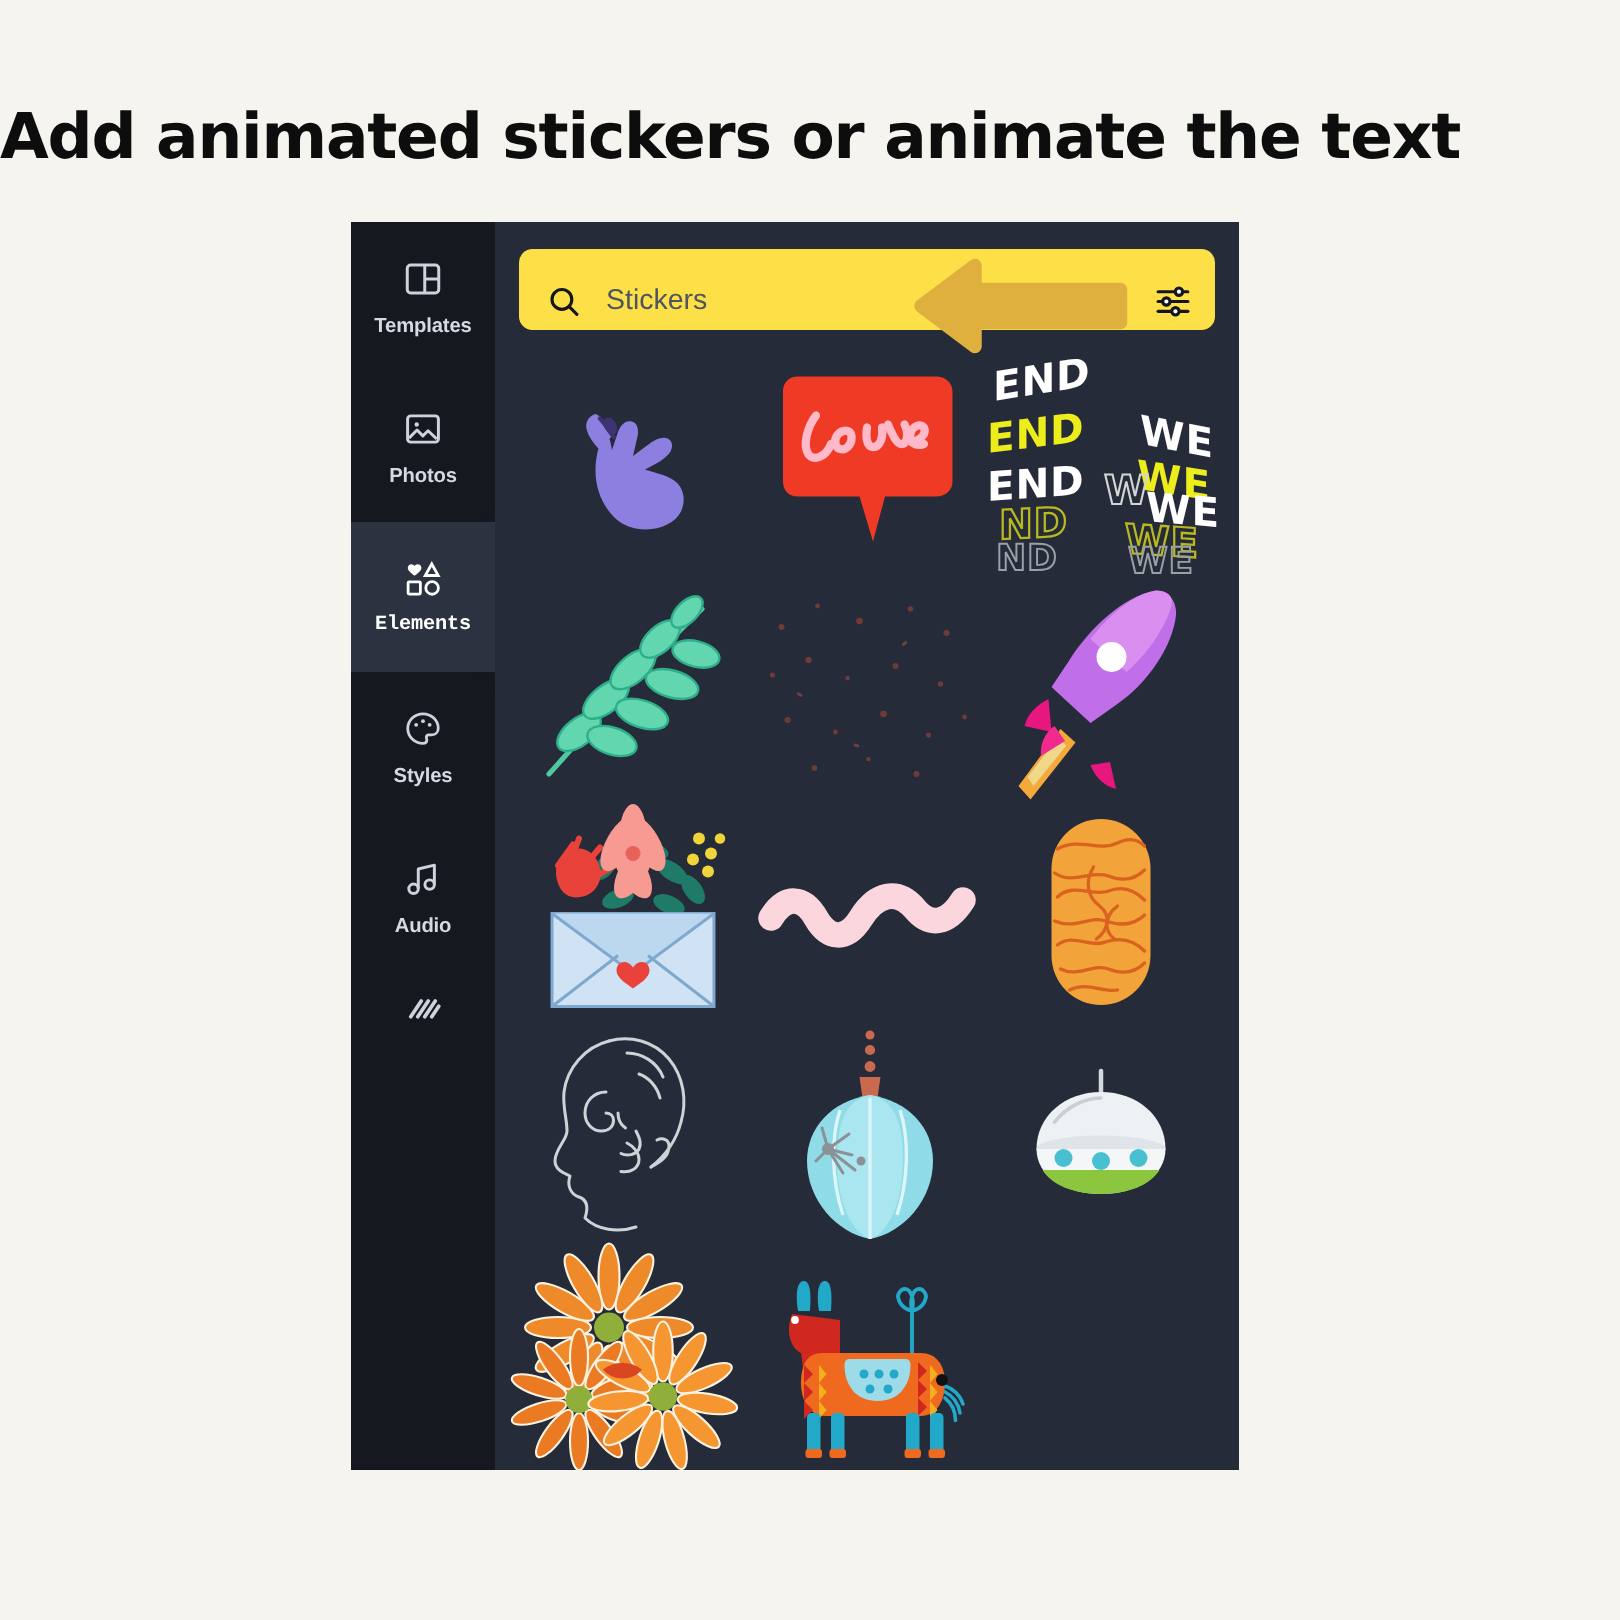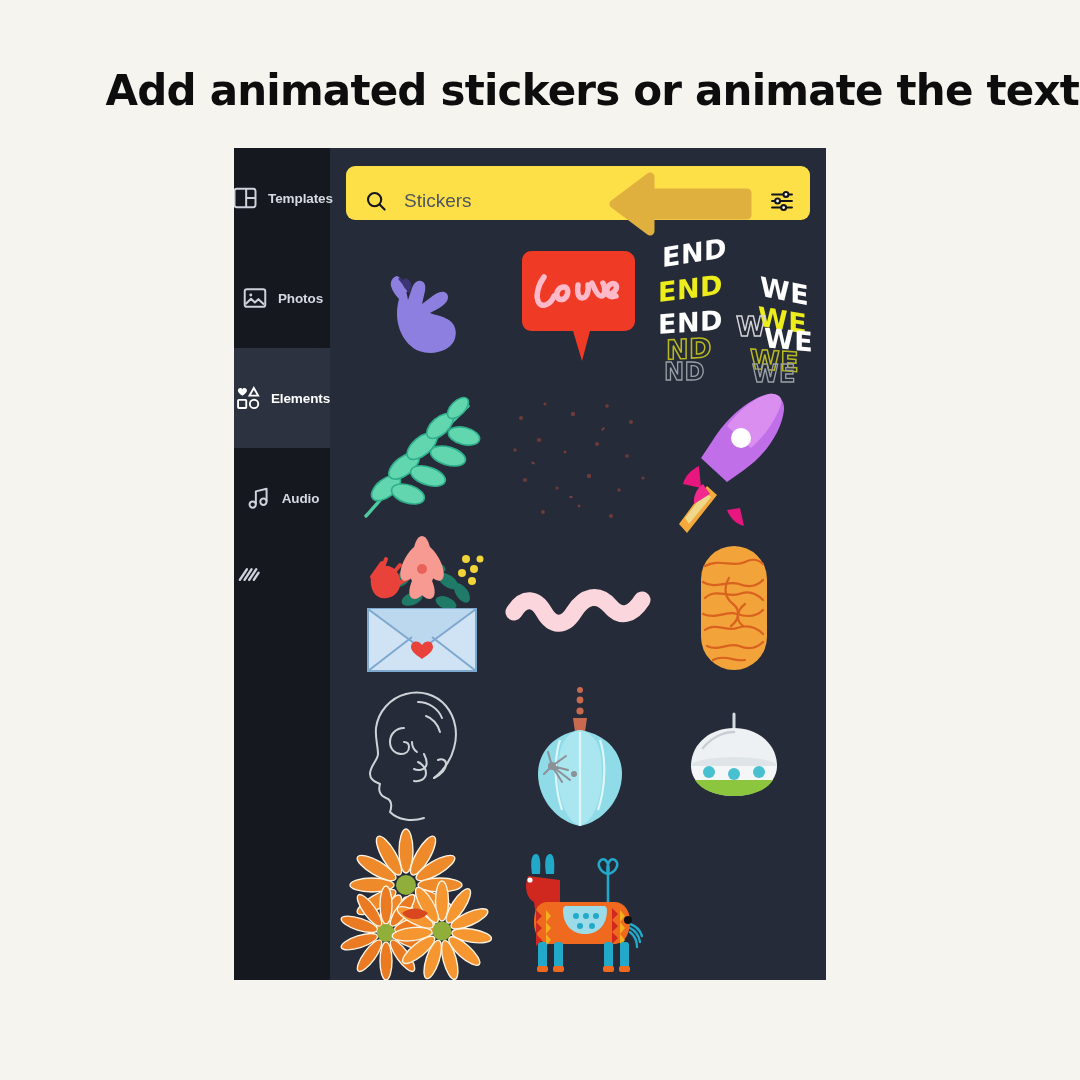--- a/index.html
+++ b/index.html
@@ -8,21 +8,21 @@
     background: #f6f4ef;
     font-family: "Liberation Sans", sans-serif;
     overflow: hidden;
   }
   #root { position: relative; width: 1080px; height: 1080px; }
 
   
   .headline {
     position: absolute;
     left: 0; top: 66px; width: 1079px;
-    text-align: right;
+    text-align: left;
     font-family: "DejaVu Sans", sans-serif;
     font-size: 42px;
     font-weight: 700;
     letter-spacing: -0.8px;
     color: #0d0d0d;
     white-space: nowrap;
   }
 
   
   .app {
@@ -37,37 +37,37 @@
   
   .rail {
     position: relative;
     width: 96px; height: 100%;
     background: #15181f;
     flex: 0 0 96px;
   }
   .rail-item {
     position: relative;
     width: 96px; height: 100px;
-    display: flex; flex-direction: row;
+    display: flex; flex-direction: column;
     align-items: center; justify-content: center;
     gap: 9px;
     color: #cdd2dc;
     z-index: 2;
   }
   .rail-item .lbl {
     font-size: 13.5px;
     font-weight: 700;
     letter-spacing: -0.1px;
     color: #d5d9e2;
   }
   .rail-item .ico { width: 28px; height: 28px; display: block; }
   .rail-item .ico svg { width: 28px; height: 28px; display: block; }
 
   
-  .rail-item.active { background: #2c323f; color: #fff; }
+  .rail-item.active { background: #2c323f; color: #fff; font-family: Liberation Mono, monospace; }
   .rail-item.active .lbl { color: #ffffff; }
   .rail-item.active::before,
   .rail-item.active::after {
     content: "";
     position: absolute;
     right: 0; width: 14px; height: 14px;
     background: #15181f;
   }
   .rail-item.active::before { top: -14px; border-bottom-right-radius: 14px; }
   .rail-item.active::after  { bottom: -14px; border-top-right-radius: 14px; }
@@ -184,20 +184,31 @@
             <path d="M3.3 5.6c0-1.2 1-2.1 2.1-2.1.85 0 1.45.45 1.8 1 .35-.55.95-1 1.8-1 1.15 0 2.1.9 2.1 2.1 0 1.9-2.6 3.6-3.9 4.5-1.3-.9-3.9-2.6-3.9-4.5z" fill="#ffffff" stroke="none"></path>
             <path d="M17 3.4l3.7 6.6h-7.4z"></path>
             <rect x="3.5" y="13.6" width="7" height="7" rx="0.6"></rect>
             <circle cx="17.2" cy="17.1" r="3.6"></circle>
           </svg>
         </span>
         <span class="lbl">Elements</span>
       </div>
 
 
+      <div class="rail-item">
+        <span class="ico">
+          <svg viewBox="0 0 24 24" fill="none" stroke="#cdd2dc" stroke-width="1.6" stroke-linejoin="round">
+            <path d="M12 3.3c-4.8 0-8.7 3.7-8.7 8.4s3.9 8.5 8.7 8.5c1.5 0 2.2-.9 2.2-1.9 0-.6-.3-1-.3-1.6 0-.8.6-1.4 1.5-1.4h1.7c2.1 0 3.6-1.6 3.6-3.8 0-4.5-3.9-8.2-8.7-8.2z"></path>
+            <circle cx="8.1" cy="9.6" r="1.1" fill="#cdd2dc" stroke="none"></circle>
+            <circle cx="12" cy="7.5" r="1.1" fill="#cdd2dc" stroke="none"></circle>
+            <circle cx="15.8" cy="9.6" r="1.1" fill="#cdd2dc" stroke="none"></circle>
+          </svg>
+        </span>
+        <span class="lbl">Styles</span>
+      </div>
 
       <div class="rail-item">
         <span class="ico">
           <svg viewBox="0 0 24 24" fill="none" stroke="#cdd2dc" stroke-width="1.7" stroke-linejoin="round">
             <path d="M9.3 17.4V6.3l9.2-2.2v10.9"></path>
             <circle cx="6.6" cy="17.6" r="2.7"></circle>
             <circle cx="15.8" cy="15.2" r="2.7"></circle>
           </svg>
         </span>
         <span class="lbl">Audio</span>

